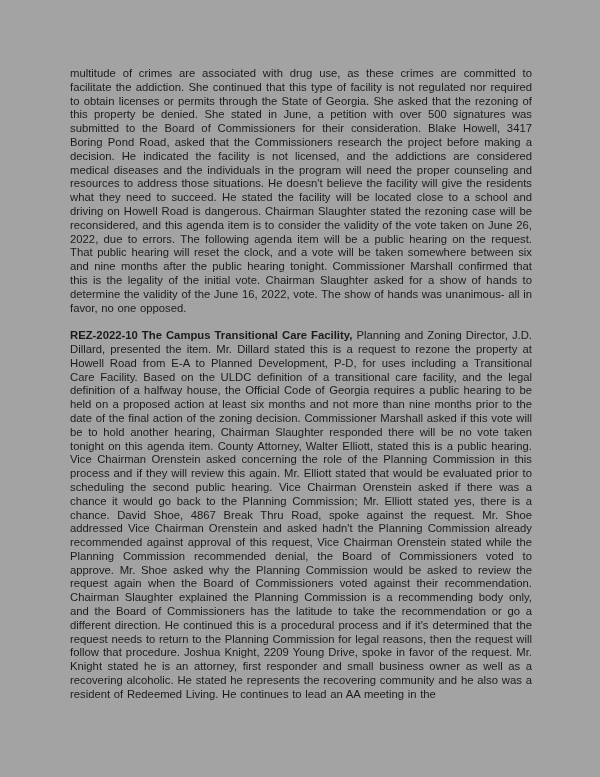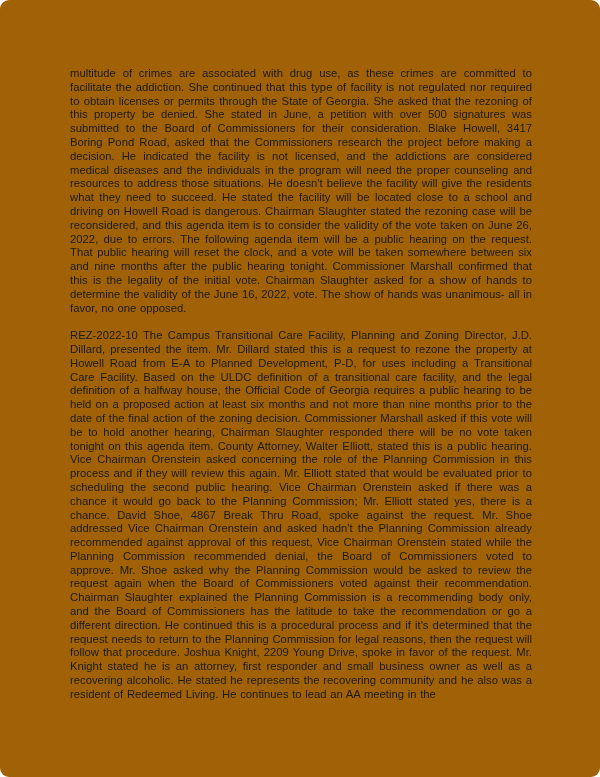--- a/index.html
+++ b/index.html
@@ -8,34 +8,33 @@
   }
   body {
     width: 600px;
     height: 777px;
     font-family: "Liberation Sans", sans-serif;
     overflow: hidden;
   }
   .page {
     width: 600px;
     height: 777px;
-    background: #a16207;
+    background: #a3a3a3;
     padding: 67px 68px 0 70px;
-    border-radius: 9px;
   }
   .para {
     font-size: 11.3px;
     line-height: 13.8px;
     text-align: justify;
     color: #1b1b1b;
     margin: 0 0 13.8px 0;
     word-spacing: 0.5px;
   }
   .para .bold-lead {
-    font-weight: normal;
+    font-weight: bold;
   }
 </style>
 </head>
 <body>
 
 <div class="page">
   <p class="para">multitude of crimes are associated with drug use, as these crimes are committed to facilitate the addiction. She continued that this type of facility is not regulated nor required to obtain licenses or permits through the State of Georgia. She asked that the rezoning of this property be denied. She stated in June, a petition with over 500 signatures was submitted to the Board of Commissioners for their consideration. Blake Howell, 3417 Boring Pond Road, asked that the Commissioners research the project before making a decision. He indicated the facility is not licensed, and the addictions are considered medical diseases and the individuals in the program will need the proper counseling and resources to address those situations. He doesn't believe the facility will give the residents what they need to succeed. He stated the facility will be located close to a school and driving on Howell Road is dangerous. Chairman Slaughter stated the rezoning case will be reconsidered, and this agenda item is to consider the validity of the vote taken on June 26, 2022, due to errors. The following agenda item will be a public hearing on the request. That public hearing will reset the clock, and a vote will be taken somewhere between six and nine months after the public hearing tonight. Commissioner Marshall confirmed that this is the legality of the initial vote. Chairman Slaughter asked for a show of hands to determine the validity of the June 16, 2022, vote. The show of hands was unanimous- all in favor, no one opposed.</p>
   <p class="para">
     <span class="bold-lead">REZ-2022-10 The Campus Transitional Care Facility,</span><span> Planning and Zoning Director, J.D. Dillard, presented the item. Mr. Dillard stated this is a request to rezone the property at Howell Road from E-A to Planned Development, P-D, for uses including a Transitional Care Facility. Based on the ULDC definition of a transitional care facility, and the legal definition of a halfway house, the Official Code of Georgia requires a public hearing to be held on a proposed action at least six months and not more than nine months prior to the date of the final action of the zoning decision. Commissioner Marshall asked if this vote will be to hold another hearing, Chairman Slaughter responded there will be no vote taken tonight on this agenda item. County Attorney, Walter Elliott, stated this is a public hearing. Vice Chairman Orenstein asked concerning the role of the Planning Commission in this process and if they will review this again. Mr. Elliott stated that would be evaluated prior to scheduling the second public hearing. Vice Chairman Orenstein asked if there was a chance it would go back to the Planning Commission; Mr. Elliott stated yes, there is a chance. David Shoe, 4867 Break Thru Road, spoke against the request. Mr. Shoe addressed Vice Chairman Orenstein and asked hadn't the Planning Commission already recommended against approval of this request, Vice Chairman Orenstein stated while the Planning Commission recommended denial, the Board of Commissioners voted to approve. Mr. Shoe asked why the Planning Commission would be asked to review the request again when the Board of Commissioners voted against their recommendation. Chairman Slaughter explained the Planning Commission is a recommending body only, and the Board of Commissioners has the latitude to take the recommendation or go a different direction. He continued this is a procedural process and if it's determined that the request needs to return to the Planning Commission for legal reasons, then the request will follow that procedure. Joshua Knight, 2209 Young Drive, spoke in favor of the request. Mr. Knight stated he is an attorney, first responder and small business owner as well as a recovering alcoholic. He stated he represents the recovering community and he also was a resident of Redeemed Living. He continues to lead an AA meeting in the</span>
   </p>

